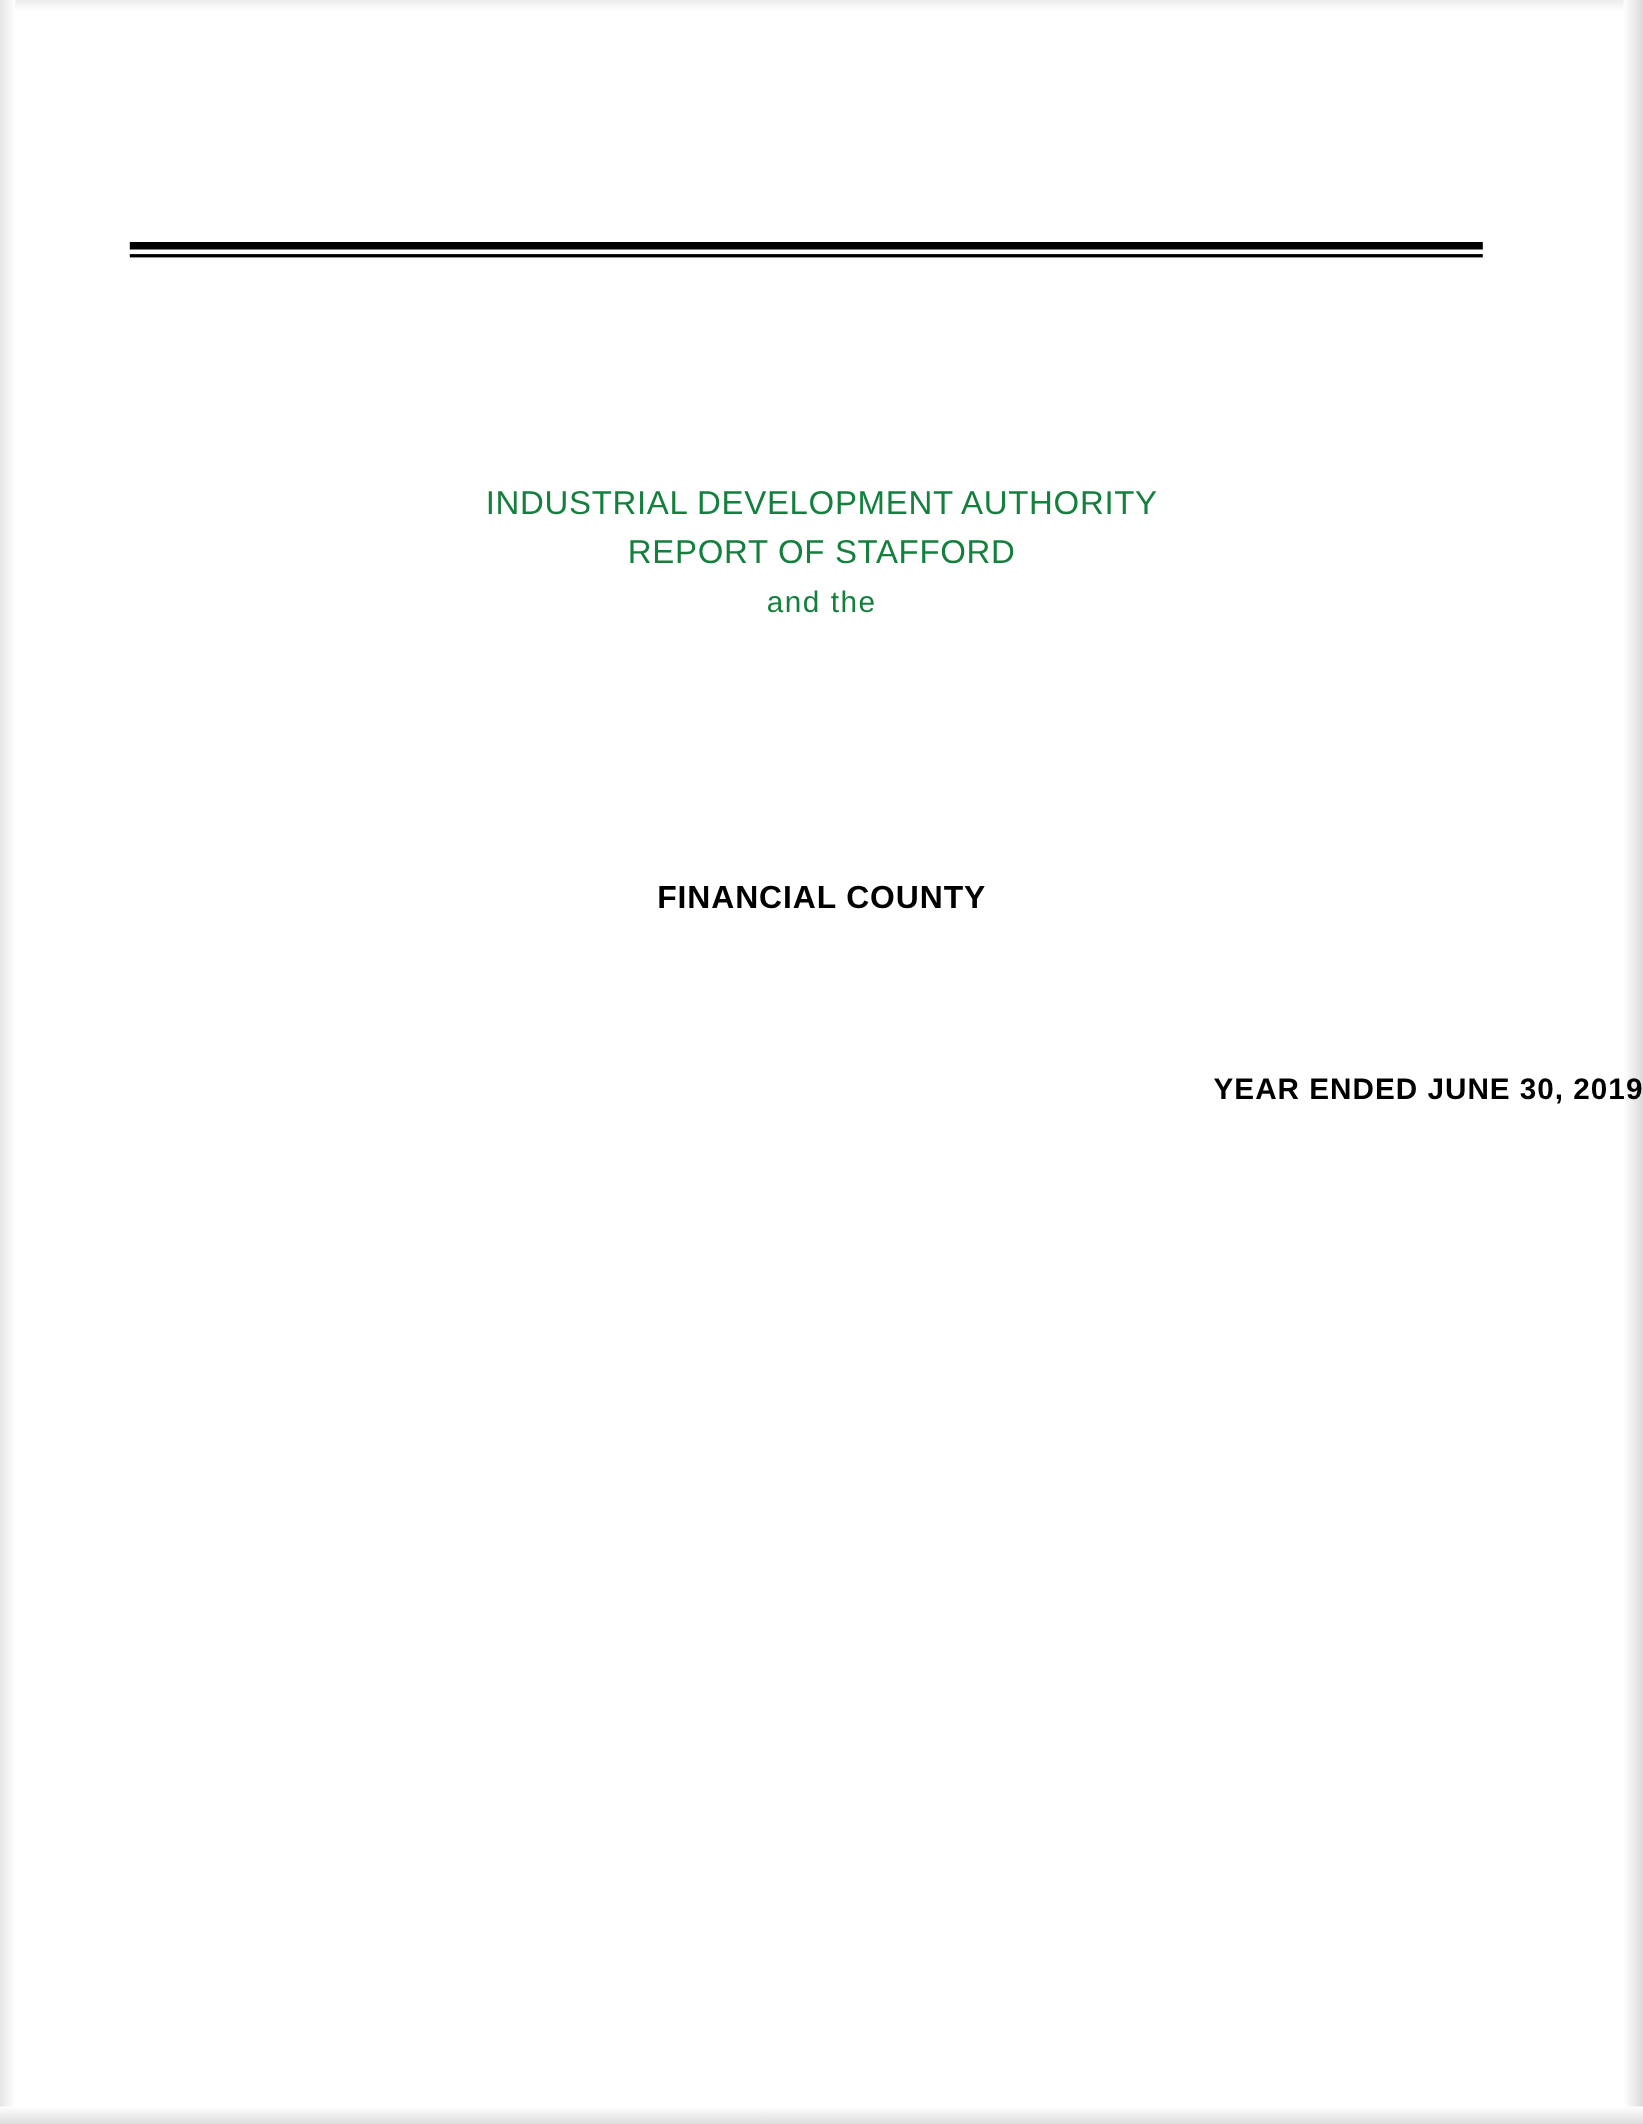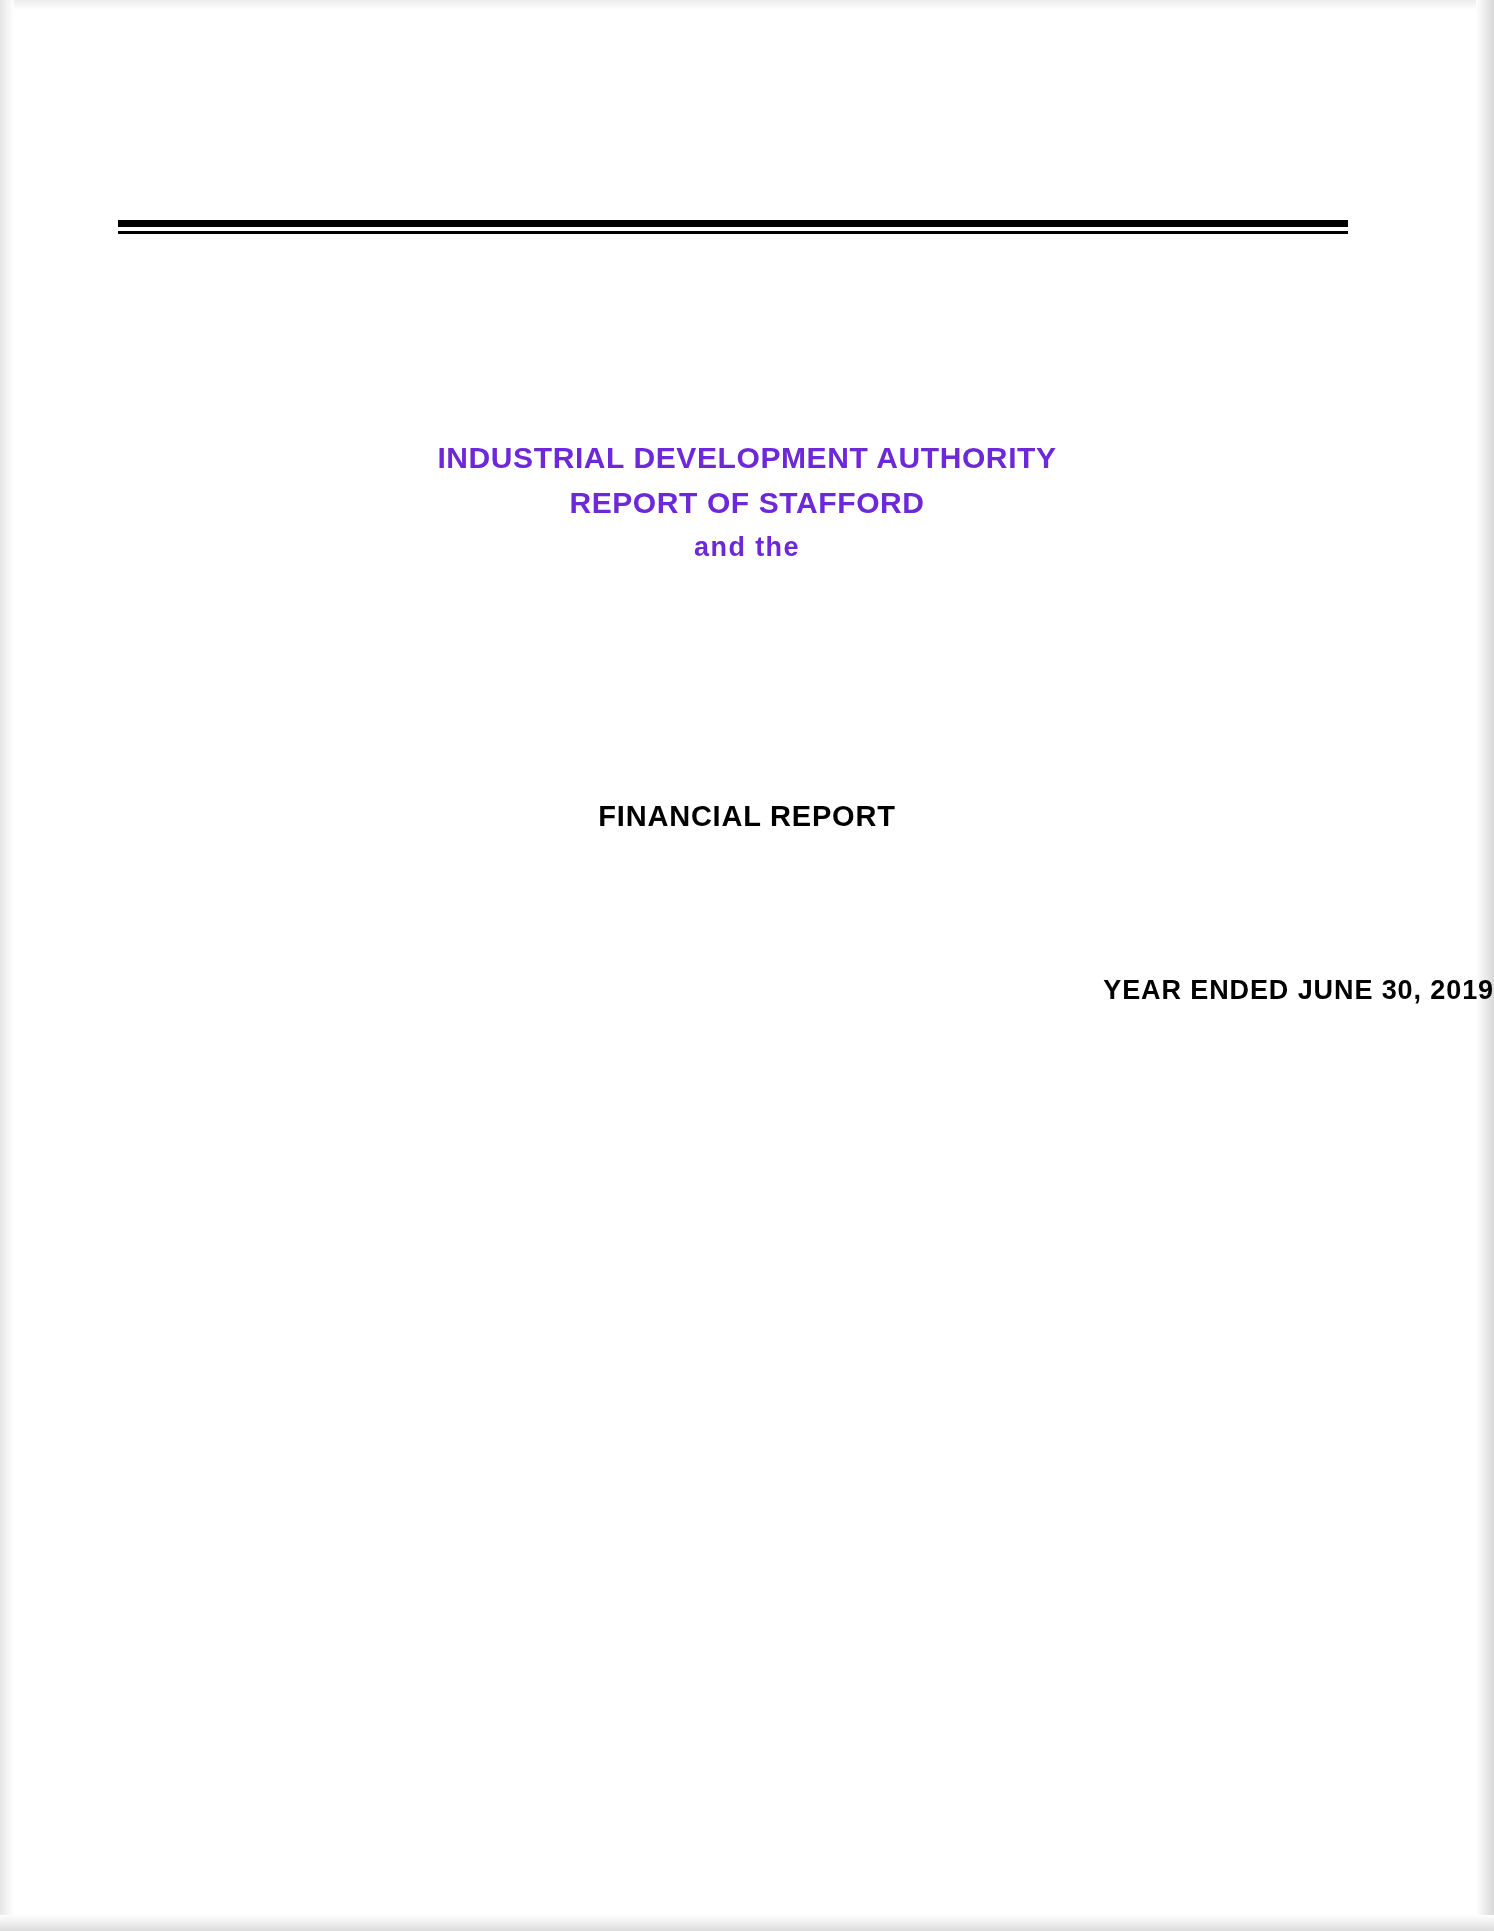--- a/index.html
+++ b/index.html
@@ -82,22 +82,22 @@
   }
 
   .title-block {
     position: absolute;
     left: 0;
     top: 435px;
     width: 100%;
     text-align: center;
   }
   .title-line {
-    font-weight: bold;
-    color: #6d28d9;
+    font-weight: normal;
+    color: #15803d;
     letter-spacing: 0.6px;
   }
   .title-main {
     font-size: 30px;
     line-height: 45px;
   }
   .title-connector {
     font-size: 27px;
     line-height: 45px;
     letter-spacing: 1.4px;
@@ -143,18 +143,18 @@
       <div class="rule-gap"></div>
       <div class="rule-thin"></div>
     </div>
 
     <div class="title-block">
       <div class="title-line title-main">INDUSTRIAL DEVELOPMENT AUTHORITY</div>
       <div class="title-line title-main">REPORT OF STAFFORD</div>
       <div class="title-line title-connector">and the</div>
     </div>
 
-    <div class="report-type">FINANCIAL REPORT</div>
+    <div class="report-type">FINANCIAL COUNTY</div>
 
     <div class="report-period">YEAR ENDED JUNE 30, 2019</div>
 
   </div>
 </div>
 
 </body></html>

